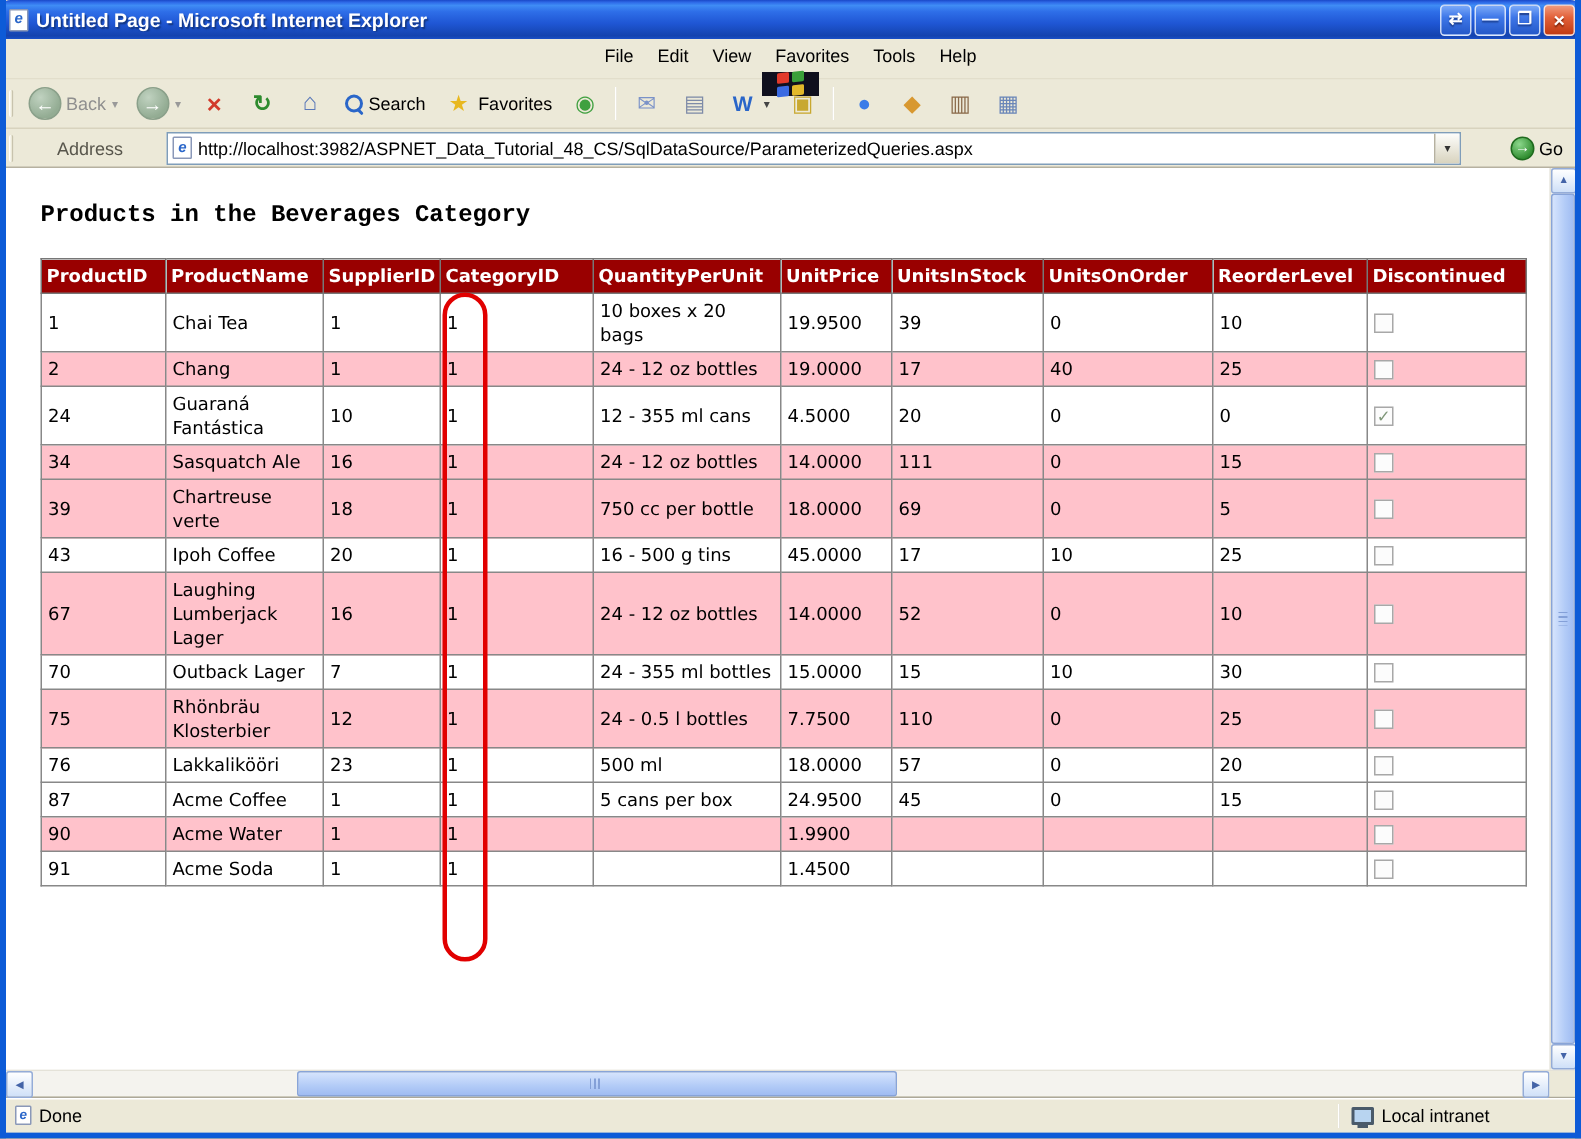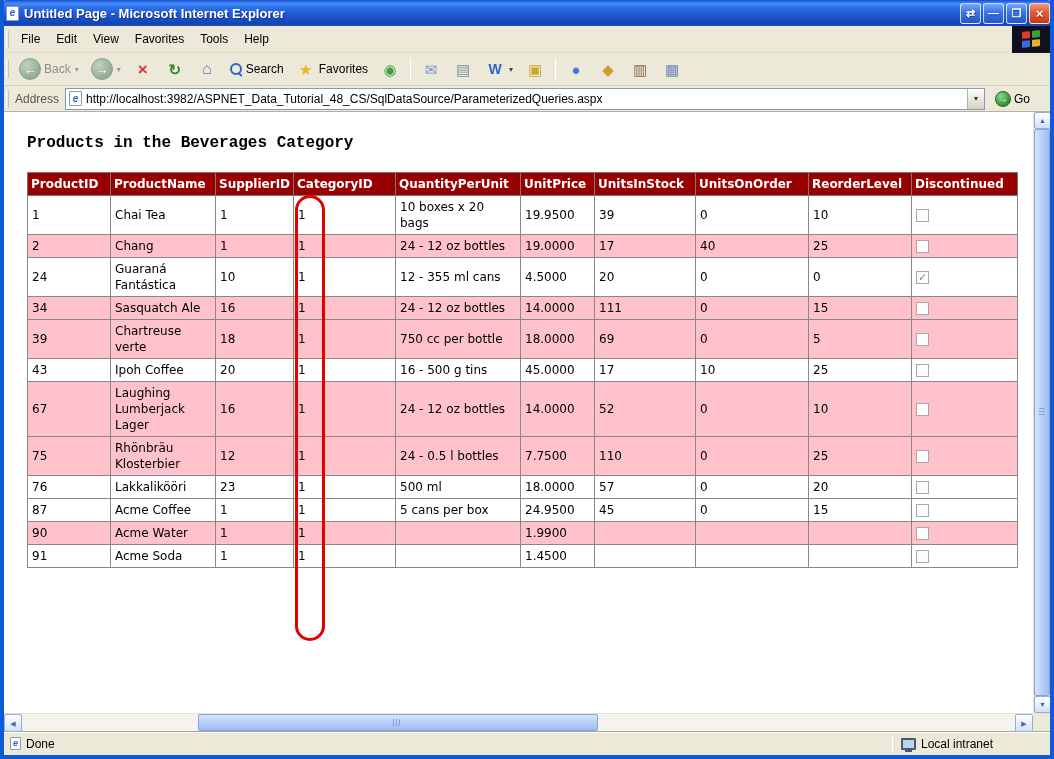--- a/index.html
+++ b/index.html
@@ -27,21 +27,21 @@
     background:linear-gradient(180deg,#7AA8F8 0%,#3E77E8 40%,#2458C8 100%);
     color:#fff; font-size:11px; font-weight:bold; display:grid; place-items:center; line-height:1;
     text-shadow:0 1px 1px #1A3C8C; cursor:default;
   }
   .win-btn.close { background:linear-gradient(180deg,#F0997C 0%,#E2613A 40%,#C23A12 100%); text-shadow:0 1px 1px #7C2208; font-size:13px; }
 
   
   .menubar, .toolbar, .addressbar { display:flex; align-items:center; background:#ECE9D8; }
   .grip { width:3px; height:18px; margin:0 4px 0 2px; border-left:1px solid #FFFFFF; border-right:1px solid #C8C3AD; border-radius:2px; }
 
-  .menubar { height:27px; border-bottom:1px solid #E2DECB; padding-right:0; }
+  .menubar { height:27px; border-bottom:1px solid #E2DECB; padding-right:0;flex-direction:column; }
   .menu-items { flex:1; display:flex; }
   .menu-item { font-size:12px; color:#000; padding:4px 8px; cursor:default; }
   .throbber { width:38px; height:27px; background:#10101E; display:grid; place-items:center; }
   .flag { display:grid; grid-template-columns:8px 8px; grid-gap:2px; transform:skewY(-6deg); }
   .flag i { display:block; width:8px; height:7px; border-radius:1px; }
   .flag .r{background:#E23A2A;} .flag .g{background:#3AA03A;} .flag .b{background:#3A6AE2;} .flag .y{background:#E2B82A;}
 
   
   .toolbar { height:33px; border-bottom:1px solid #D8D3BE; padding-right:6px; }
   .tb-btn { display:flex; align-items:center; gap:3px; padding:2px 5px; border:1px solid transparent; border-radius:3px; cursor:default; }
@@ -55,21 +55,21 @@
   .tb-btn.disabled .nav-circle { background:radial-gradient(circle at 35% 30%,#C0D2C0,#93AC93 70%); border-color:#8AA08A; }
   .dd { font-size:8px; color:#444; margin-left:1px; }
   .tb-btn.disabled .dd { color:#999; }
   .tb-sep { width:1px; height:22px; background:#C8C3AD; border-right:1px solid #FFFFFF; margin:0 4px; }
   .tb-ico { font-size:15px; line-height:1; width:20px; text-align:center; }
   .magnifier { position:relative; width:14px; height:14px; }
   .magnifier::before { content:""; position:absolute; left:1px; top:1px; width:8px; height:8px; border:2px solid #2A66C9; border-radius:50%; }
   .magnifier::after { content:""; position:absolute; left:10px; top:10px; width:5px; height:2px; background:#2A66C9; transform:rotate(45deg); transform-origin:0 0; border-radius:1px; }
 
   
-  .addressbar { height:26px; border-bottom:1px solid #B6B1A0; padding-right:12px; }
+  .addressbar { height:26px; border-bottom:1px solid #B6B1A0; padding-right:0;gap:23px; }
   .addr-label { font-size:12px; color:#58564C; margin:0 6px 0 2px; }
   .addr-input {
     flex:1; height:22px; background:#fff; border:1px solid #7F9DB9;
     display:flex; align-items:center; gap:4px; padding:0 0 0 3px; overflow:hidden;
   }
   .page-ic {
     width:13px; height:15px; background:#fff; border:1px solid #8A98B8; border-radius:1px;
     color:#2A66C9; font-size:10px; font-weight:bold; font-style:italic;
     display:grid; place-items:center; line-height:1; flex:none;
   }
@@ -365,20 +365,32 @@
                 <td>Laughing Lumberjack Lager</td>
                 <td>16</td>
                 <td>1</td>
                 <td>24 - 12 oz bottles</td>
                 <td>14.0000</td>
                 <td>52</td>
                 <td>0</td>
                 <td>10</td>
                 <td class="cb-cell"><span class="checkbox"></span></td>
               </tr>
+              <tr>
+                <td>70</td>
+                <td>Outback Lager</td>
+                <td>7</td>
+                <td>1</td>
+                <td>24 - 355 ml bottles</td>
+                <td>15.0000</td>
+                <td>15</td>
+                <td>10</td>
+                <td>30</td>
+                <td class="cb-cell"><span class="checkbox"></span></td>
+              </tr>
               <tr class="alt">
                 <td>75</td>
                 <td>Rhönbräu Klosterbier</td>
                 <td>12</td>
                 <td>1</td>
                 <td>24 - 0.5 l bottles</td>
                 <td>7.7500</td>
                 <td>110</td>
                 <td>0</td>
                 <td>25</td>

